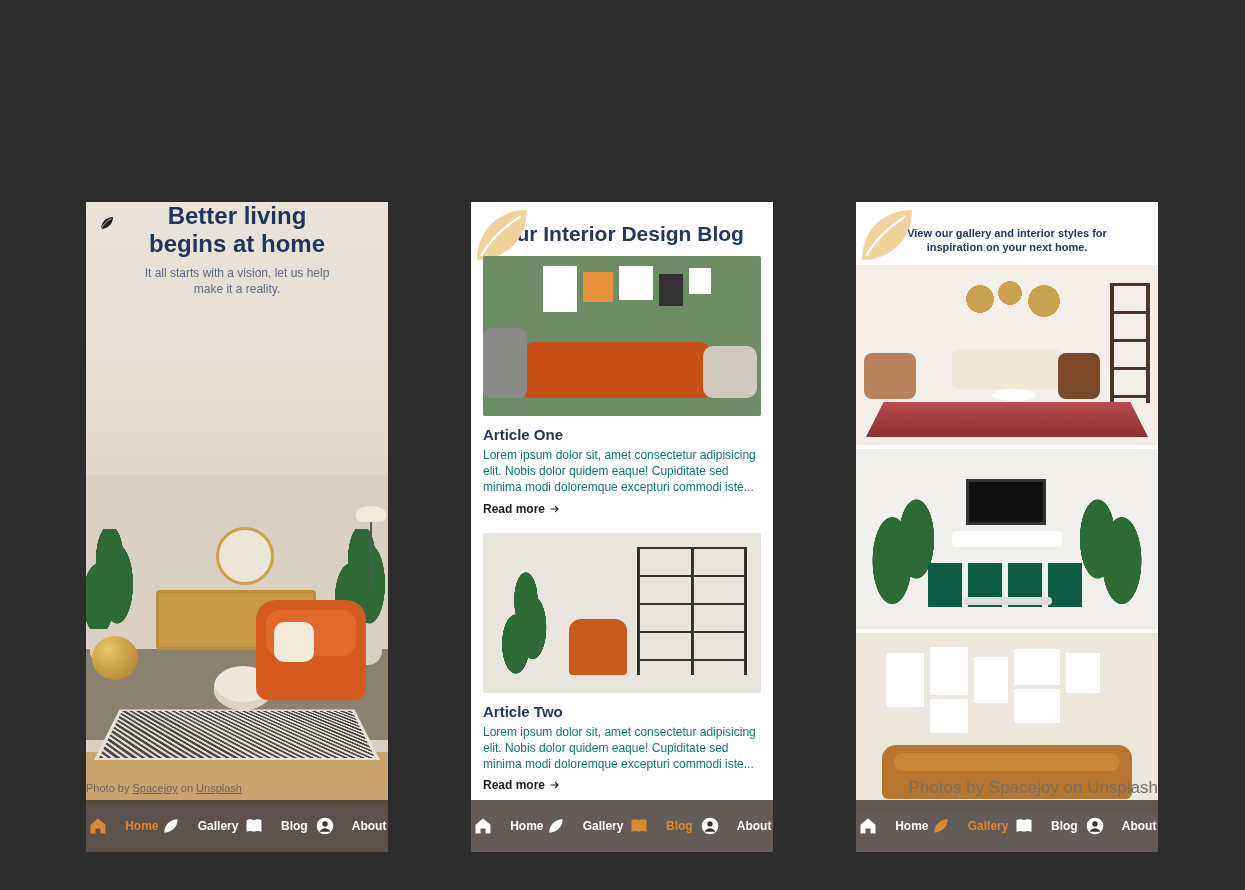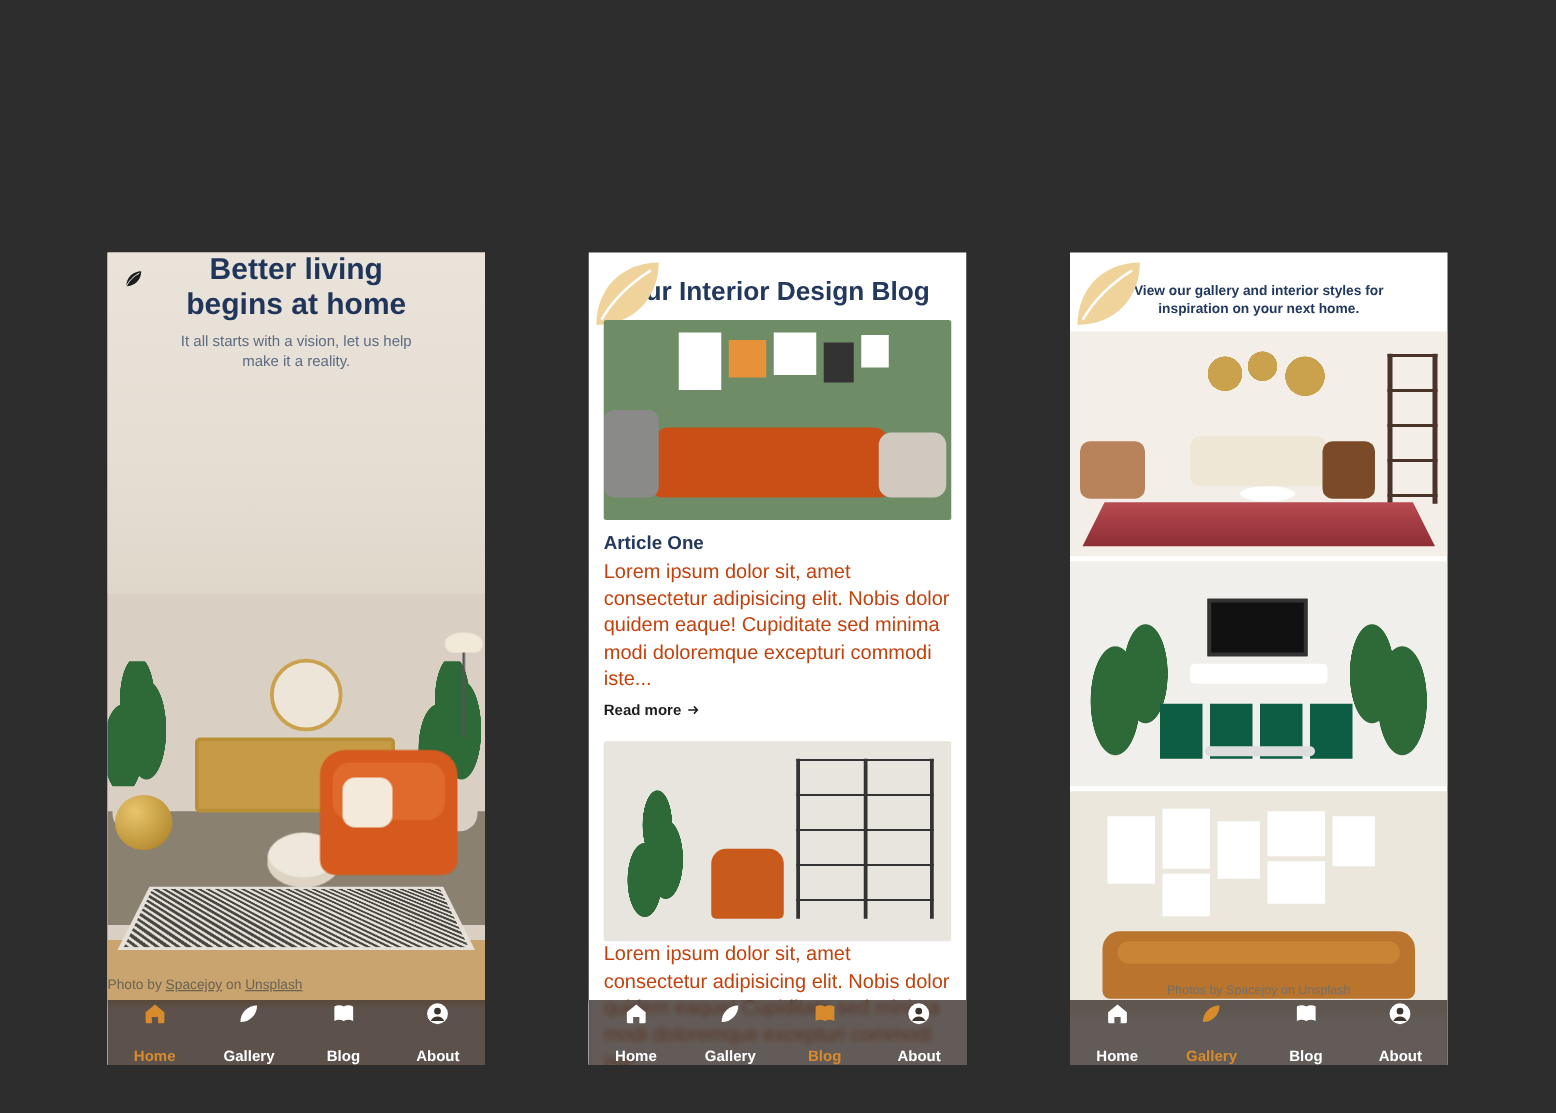--- a/index.html
+++ b/index.html
@@ -28,21 +28,21 @@
     position: absolute;
     left: 0; bottom: 0;
     width: 100%; height: 52px;
     display: flex;
     background: rgba(60,50,45,0.80);
     backdrop-filter: blur(2px);
   }
   .nav-item {
     flex: 1;
     display: flex;
-    flex-direction: column;
+    flex-direction: row;
     align-items: center;
     justify-content: center;
     gap: 17px;
     cursor: pointer;
     color: #d78b2d;
     font-size: 12px;
     font-weight: 600;
   }
   .nav-item.inactive { color: #ffffff; }
   .nav-icon { width: 20px; height: 20px; display:flex; align-items:center; justify-content:center;}
@@ -164,21 +164,21 @@
   .gallery-sub {
     font-size: 11px; font-weight:700; color:#22385d;
     padding: 4px 26px 0; line-height:1.3;
   }
   .blog-list { padding: 0 12px; overflow:hidden; }
   .article { margin-bottom: 16px; }
   .article-img {
     width: 100%; height: 160px; border-radius:2px; position:relative; overflow:hidden;
   }
   .article-title { font-weight:800; color:#22385d; font-size:15px; margin:10px 0 4px;}
-  .article-text  { font-size:16px; color:#c2410c; line-height:1.35;}
+  .article-text  { font-size:12px; color:#0f766e; line-height:1.35;}
   .read-more {
     display:inline-flex; align-items:center; gap:4px;
     font-size:12px; font-weight:700; color:#1d1d1d; margin-top:6px; cursor:pointer;text-align:right;
   }
   .read-more svg{width:12px;height:12px;}
 
   
   .a1{ background:#6e8c65; }
   .a1 .sofa{position:absolute;left:40px;right:50px;bottom:18px;height:56px;
     background:#c94f16;border-radius:12px 12px 6px 6px;}
@@ -268,22 +268,22 @@
       linear-gradient(#fff,#fff) 0   6px /38px 54px no-repeat,
       linear-gradient(#fff,#fff) 44px 0  /38px 48px no-repeat,
       linear-gradient(#fff,#fff) 88px 10px/34px 46px no-repeat,
       linear-gradient(#fff,#fff) 128px 2px/46px 36px no-repeat,
       linear-gradient(#fff,#fff) 180px 6px/34px 40px no-repeat,
       linear-gradient(#fff,#fff) 44px 52px/38px 34px no-repeat,
       linear-gradient(#fff,#fff) 128px 42px/46px 34px no-repeat;
   }
 
   .gallery-credit{
-    position:absolute; bottom:54px; left:0; right:0; text-align:center;
-    font-size:10px; color:#72706a;
+    position:absolute; bottom:54px; left:0; right:0; text-align:right;
+    font-size:17px; color:#72706a;
   }
 </style>
 </head>
 <body>
 
 <svg width="0" height="0" style="position:absolute">
   <defs>
     <g id="i-home">
         <path d="M3 10.5 12 3l9 7.5V20a1 1 0 0 1-1 1h-5v-6h-6v6H4a1 1 0 0 1-1-1z" fill="currentColor"></path>
       </g>
@@ -400,20 +400,21 @@
           </svg>
       </a>
     </article>
 
     <article class="article">
       <div class="article-img a2">
         <div class="plant"></div>
           <div class="chair2"></div>
           <div class="shelves"></div>
       </div>
+      <h3 class="article-title">Article Two</h3>
       <p class="article-text">Lorem ipsum dolor sit, amet consectetur adipisicing elit. Nobis dolor quidem eaque! Cupiditate sed minima modi doloremque excepturi commodi iste...</p>
       <a class="read-more">
         <span>Read more</span>
         <svg viewBox="0 0 24 24">
             <use href="#i-arrow"></use>
           </svg>
       </a>
     </article>
   </div>
 

